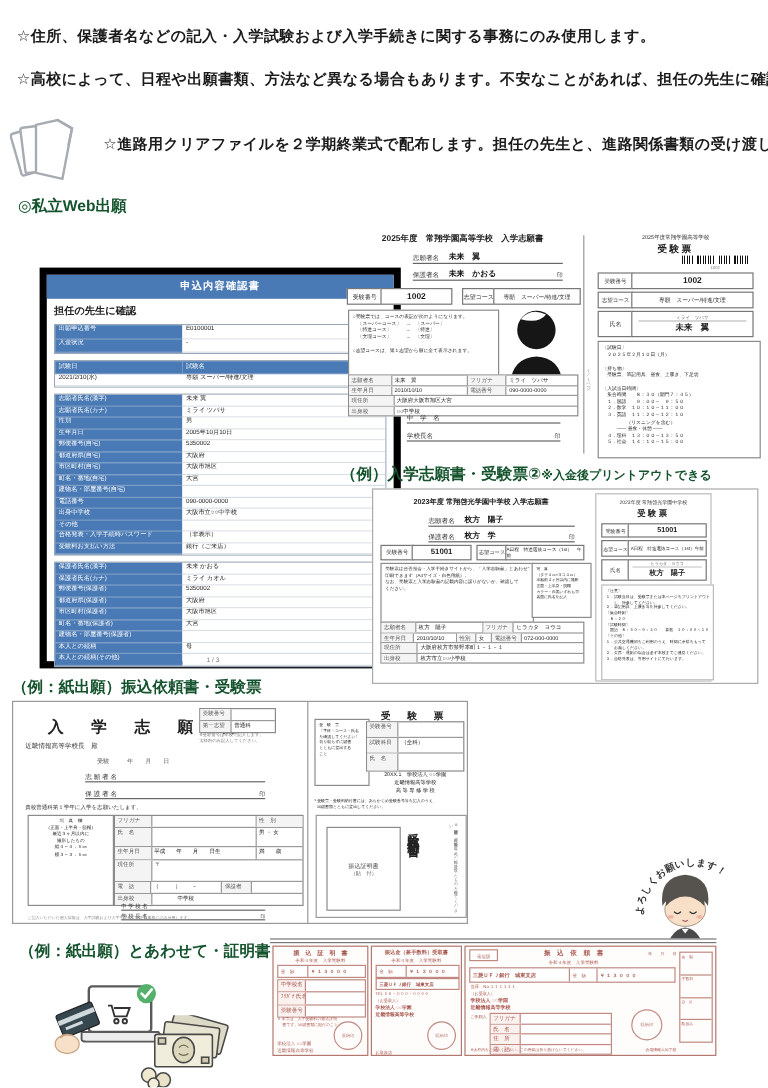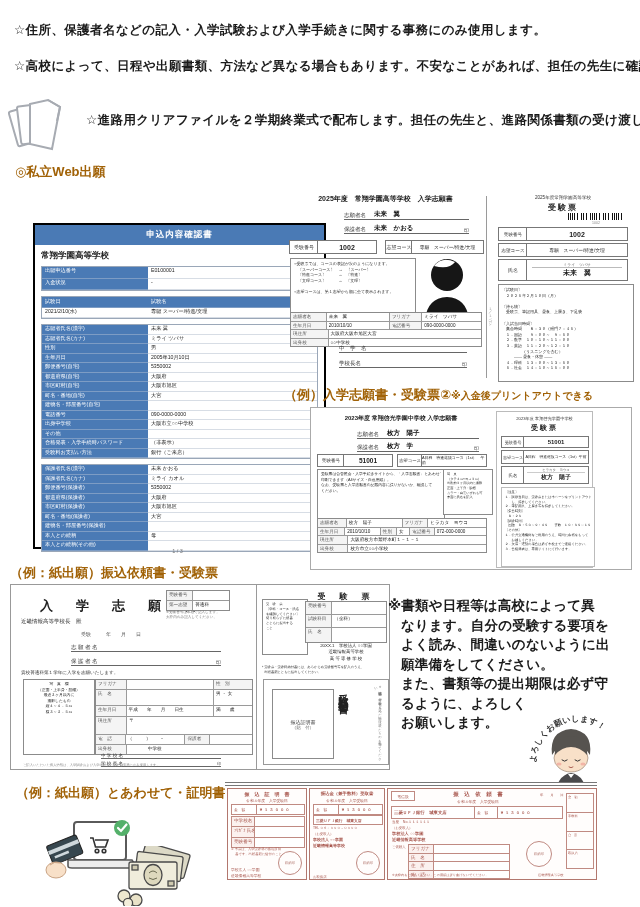--- a/index.html
+++ b/index.html
@@ -1,23 +1,23 @@
 <!DOCTYPE html>
 <html><head>
 <meta charset="utf-8">
 <style>
   html,body{margin:0;padding:0;background:#fff;}
   body{font-family:"Liberation Sans","DejaVu Sans",sans-serif;color:#1c1c1c;}
   .page{position:relative;width:640px;height:907px;background:#fff;overflow:hidden;}
   .abs{position:absolute;}
   .para{position:absolute;font-size:12.5px;font-weight:700;letter-spacing:.4px;white-space:nowrap;color:#1b1b1b;}
-  .h13{position:absolute;font-size:13px;font-weight:700;white-space:nowrap;color:#a16207;}
+  .h13{position:absolute;font-size:13px;font-weight:700;white-space:nowrap;color:#14532d;}
   .hnote{font-size:10px;font-weight:700;}
   
-  .cform{position:absolute;border:2px solid #000000;background:#fff;}
+  .cform{position:absolute;border:6px solid #000000;background:#fff;}
   .cfhead{height:20px;background:#4a7ab5;color:#fff;font-size:8.5px;font-weight:700;display:flex;align-items:center;justify-content:center;letter-spacing:1px;}
   .cfschool{font-size:8.5px;font-weight:700;margin:5px 6px 4px;color:#222;}
   .cfgroup{margin:0 6px 5px;border:1px solid #9aa7b8;}
   .cfrow{display:flex;min-height:var(--rh,9.5px);}
   .cfl{flex:38 1 0;background:#4a7ab5;color:#fff;font-size:5.2px;padding:1px 3px;border-bottom:1px solid #7d9cc4;line-height:1.15;overflow:hidden;white-space:nowrap;}
   .cfv{flex:62 1 0;background:#fff;color:#222;font-size:5.2px;padding:1px 3px;border-bottom:1px solid #d7dde5;line-height:1.15;overflow:hidden;white-space:nowrap;}
   .cfh{background:#4a7ab5;color:#fff;font-size:5.2px;padding:1px 3px;border-bottom:1px solid #7d9cc4;}
   .cfh:first-child{flex:38 1 0;} .cfh:last-child{flex:62 1 0;}
   .cfpage{position:absolute;font-size:5.5px;color:#777;}
   
@@ -74,21 +74,21 @@
       <path d="M22 9 L40 5 L52 12 L44 54 L22 49 Z" fill="#fff" stroke="#a7abb2" stroke-width="2"></path>
       <path d="M40 5 L52 12 L49 26" fill="none" stroke="#a7abb2" stroke-width="2"></path>
     </svg>
   </div>
   <div class="para" style="left:86px;top:112px;">☆進路用クリアファイルを２学期終業式で配布します。担任の先生と、進路関係書類の受け渡しなど</div>
 
   <div class="h13" style="left:15px;top:163px;">◎私立Web出願</div>
 
   <div class="cform" style="left:33px;top:223px;width:289px;height:322px;">
     <div class="cfhead">申込内容確認書</div>
-    <div class="cfschool">常翔学園高等学校</div>
+    <div class="cfschool">担任の先生に確認</div>
     <div class="cfgroup" style="--rh:11.5px;">
         <div class="cfrow">
           <div class="cfl">出願申込番号</div>
           <div class="cfv">E0100001</div>
         </div>
         <div class="cfrow">
           <div class="cfl">入金状況</div>
           <div class="cfv">-</div>
         </div>
       </div>
@@ -522,29 +522,20 @@
     <div class="abs" style="left:252px;top:94px;width:124px;height:84px;border:1px solid #999;">
       <div class="notebox" style="left:8px;top:9px;width:54px;height:64px;display:flex;flex-direction:column;align-items:center;justify-content:center;">
         <span style="font-size:5px;color:#444;">振込証明書</span>
         <span style="font-size:4.4px;color:#666;">（貼　付）</span>
       </div>
       <div class="vtext" style="position:absolute;left:72px;top:6px;height:72px;font-size:10px;font-weight:700;letter-spacing:2px;color:#222;">受験料納付書</div>
       <div class="vtext" style="position:absolute;left:100px;top:5px;height:74px;font-size:3.2px;color:#777;width:18px;">※振込証明書は、銀行で受験料を振り込んだ際に受け取ったものを貼付してください。</div>
     </div>
   </div>
 
-  <div class="notice" style="left:388px;top:596px;width:250px;">
-      <div class="ln">※書類や日程等は高校によって異</div>
-      <div class="ln" style="padding-left: 13px;">なります。自分の受験する要項を</div>
-      <div class="ln" style="padding-left: 13px;">よく読み、間違いのないように出</div>
-      <div class="ln" style="padding-left: 13px;">願準備をしてください。</div>
-      <div class="ln" style="padding-left: 13px;">また、書類等の提出期限は必ず守</div>
-      <div class="ln" style="padding-left: 13px;">るように、よろしく</div>
-      <div class="ln" style="padding-left: 13px;">お願いします。</div>
-    </div>
 
   <div class="abs" style="left:528px;top:703px;width:86px;height:96px;">
     <svg width="86" height="96" viewBox="0 0 86 96">
       <defs>
           <path id="arcp" d="M6 56 A42 42 0 0 1 80 34"></path>
         </defs>
       <g transform="rotate(-6 43 45)">
         <text font-size="8" font-weight="bold" fill="#333" letter-spacing="0.3">
           <textPath href="#arcp">よろしくお願いします！</textPath>
         </text>

